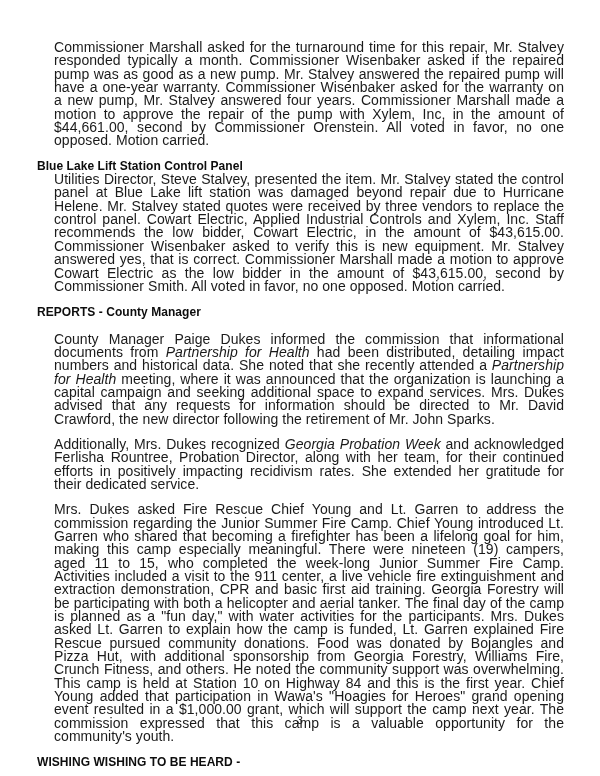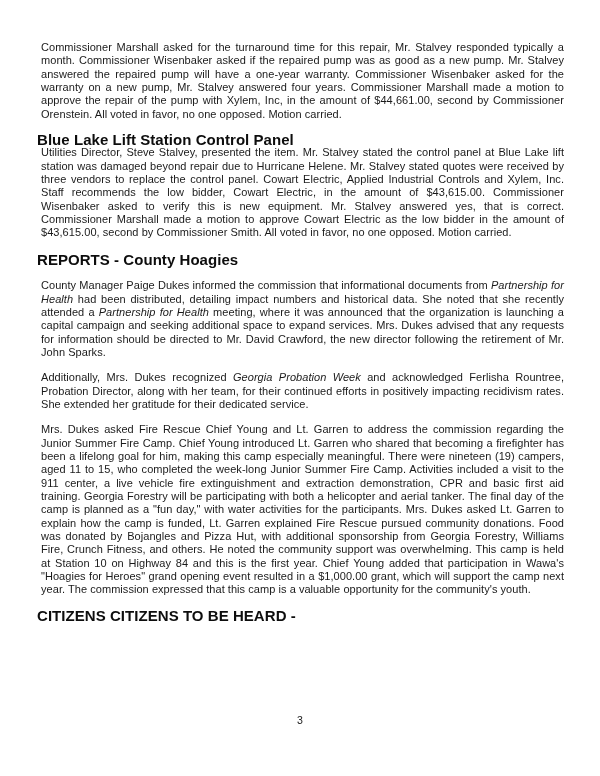--- a/index.html
+++ b/index.html
@@ -23,35 +23,35 @@
     box-sizing: border-box;
     background: #ffffff;
   }
   .content {
     position: absolute;
     left: 37px;
     top: 41px;
     width: 527px;
   }
   p.body-para {
-    margin: 0 0 12px 4px;
-    font-size: 11px;
+    margin: 0 0 12px 17px;
+    font-size: 14px;
     line-height: 13.35px;
     text-align: justify;
     text-justify: inter-word;
     letter-spacing: 0.05px;
     word-spacing: 0px;
     color: #1a1a1a;
   }
   p.body-para.tight {
     margin-bottom: 0;
   }
   h2.section-head {
     margin: 0 0 0 0;
-    font-size: 15px;
+    font-size: 12px;
     line-height: 13.35px;
     font-weight: bold;
     text-align: left;
     color: #0d0d0d;
     letter-spacing: 0.05px;
   }
   h2.section-head.spaced {
     margin-top: 13px;
     margin-bottom: 13px;
   }
@@ -75,28 +75,28 @@
 <div class="page">
 
   <div class="content">
 
     <p class="body-para">Commissioner Marshall asked for the turnaround time for this repair, Mr. Stalvey responded typically a month. Commissioner Wisenbaker asked if the repaired pump was as good as a new pump. Mr. Stalvey answered the repaired pump will have a one-year warranty. Commissioner Wisenbaker asked for the warranty on a new pump, Mr. Stalvey answered four years. Commissioner Marshall made a motion to approve the repair of the pump with Xylem, Inc, in the amount of $44,661.00, second by Commissioner Orenstein. All voted in favor, no one opposed. Motion carried.</p>
 
     <h2 class="section-head">Blue Lake Lift Station Control Panel</h2>
 
     <p class="body-para">Utilities Director, Steve Stalvey, presented the item. Mr. Stalvey stated the control panel at Blue Lake lift station was damaged beyond repair due to Hurricane Helene. Mr. Stalvey stated quotes were received by three vendors to replace the control panel. Cowart Electric, Applied Industrial Controls and Xylem, Inc. Staff recommends the low bidder, Cowart Electric, in the amount of $43,615.00. Commissioner Wisenbaker asked to verify this is new equipment. Mr. Stalvey answered yes, that is correct. Commissioner Marshall made a motion to approve Cowart Electric as the low bidder in the amount of $43,615.00, second by Commissioner Smith. All voted in favor, no one opposed. Motion carried.</p>
 
-    <h2 class="section-head spaced">REPORTS - County Hoagies</h2>
+    <h2 class="section-head spaced">REPORTS - County Manager</h2>
 
     <p class="body-para">County Manager Paige Dukes informed the commission that informational documents from <span class="em">Partnership for Health</span> had been distributed, detailing impact numbers and historical data. She noted that she recently attended a <span class="em">Partnership for Health</span> meeting, where it was announced that the organization is launching a capital campaign and seeking additional space to expand services. Mrs. Dukes advised that any requests for information should be directed to Mr. David Crawford, the new director following the retirement of Mr. John Sparks.</p>
 
     <p class="body-para">Additionally, Mrs. Dukes recognized <span class="em">Georgia Probation Week</span> and acknowledged Ferlisha Rountree, Probation Director, along with her team, for their continued efforts in positively impacting recidivism rates. She extended her gratitude for their dedicated service.</p>
 
     <p class="body-para">Mrs. Dukes asked Fire Rescue Chief Young and Lt. Garren to address the commission regarding the Junior Summer Fire Camp. Chief Young introduced Lt. Garren who shared that becoming a firefighter has been a lifelong goal for him, making this camp especially meaningful. There were nineteen (19) campers, aged 11 to 15, who completed the week-long Junior Summer Fire Camp. Activities included a visit to the 911 center, a live vehicle fire extinguishment and extraction demonstration, CPR and basic first aid training. Georgia Forestry will be participating with both a helicopter and aerial tanker. The final day of the camp is planned as a "fun day," with water activities for the participants. Mrs. Dukes asked Lt. Garren to explain how the camp is funded, Lt. Garren explained Fire Rescue pursued community donations. Food was donated by Bojangles and Pizza Hut, with additional sponsorship from Georgia Forestry, Williams Fire, Crunch Fitness, and others. He noted the community support was overwhelming. This camp is held at Station 10 on Highway 84 and this is the first year. Chief Young added that participation in Wawa's "Hoagies for Heroes" grand opening event resulted in a $1,000.00 grant, which will support the camp next year. The commission expressed that this camp is a valuable opportunity for the community's youth.</p>
 
-    <h2 class="section-head">CITIZENS CITIZENS TO BE HEARD -</h2>
+    <h2 class="section-head">WISHING WISHING TO BE HEARD -</h2>
 
 
   </div>
 
   <div class="page-number">3</div>
 
 </div>
 
 </body></html>

